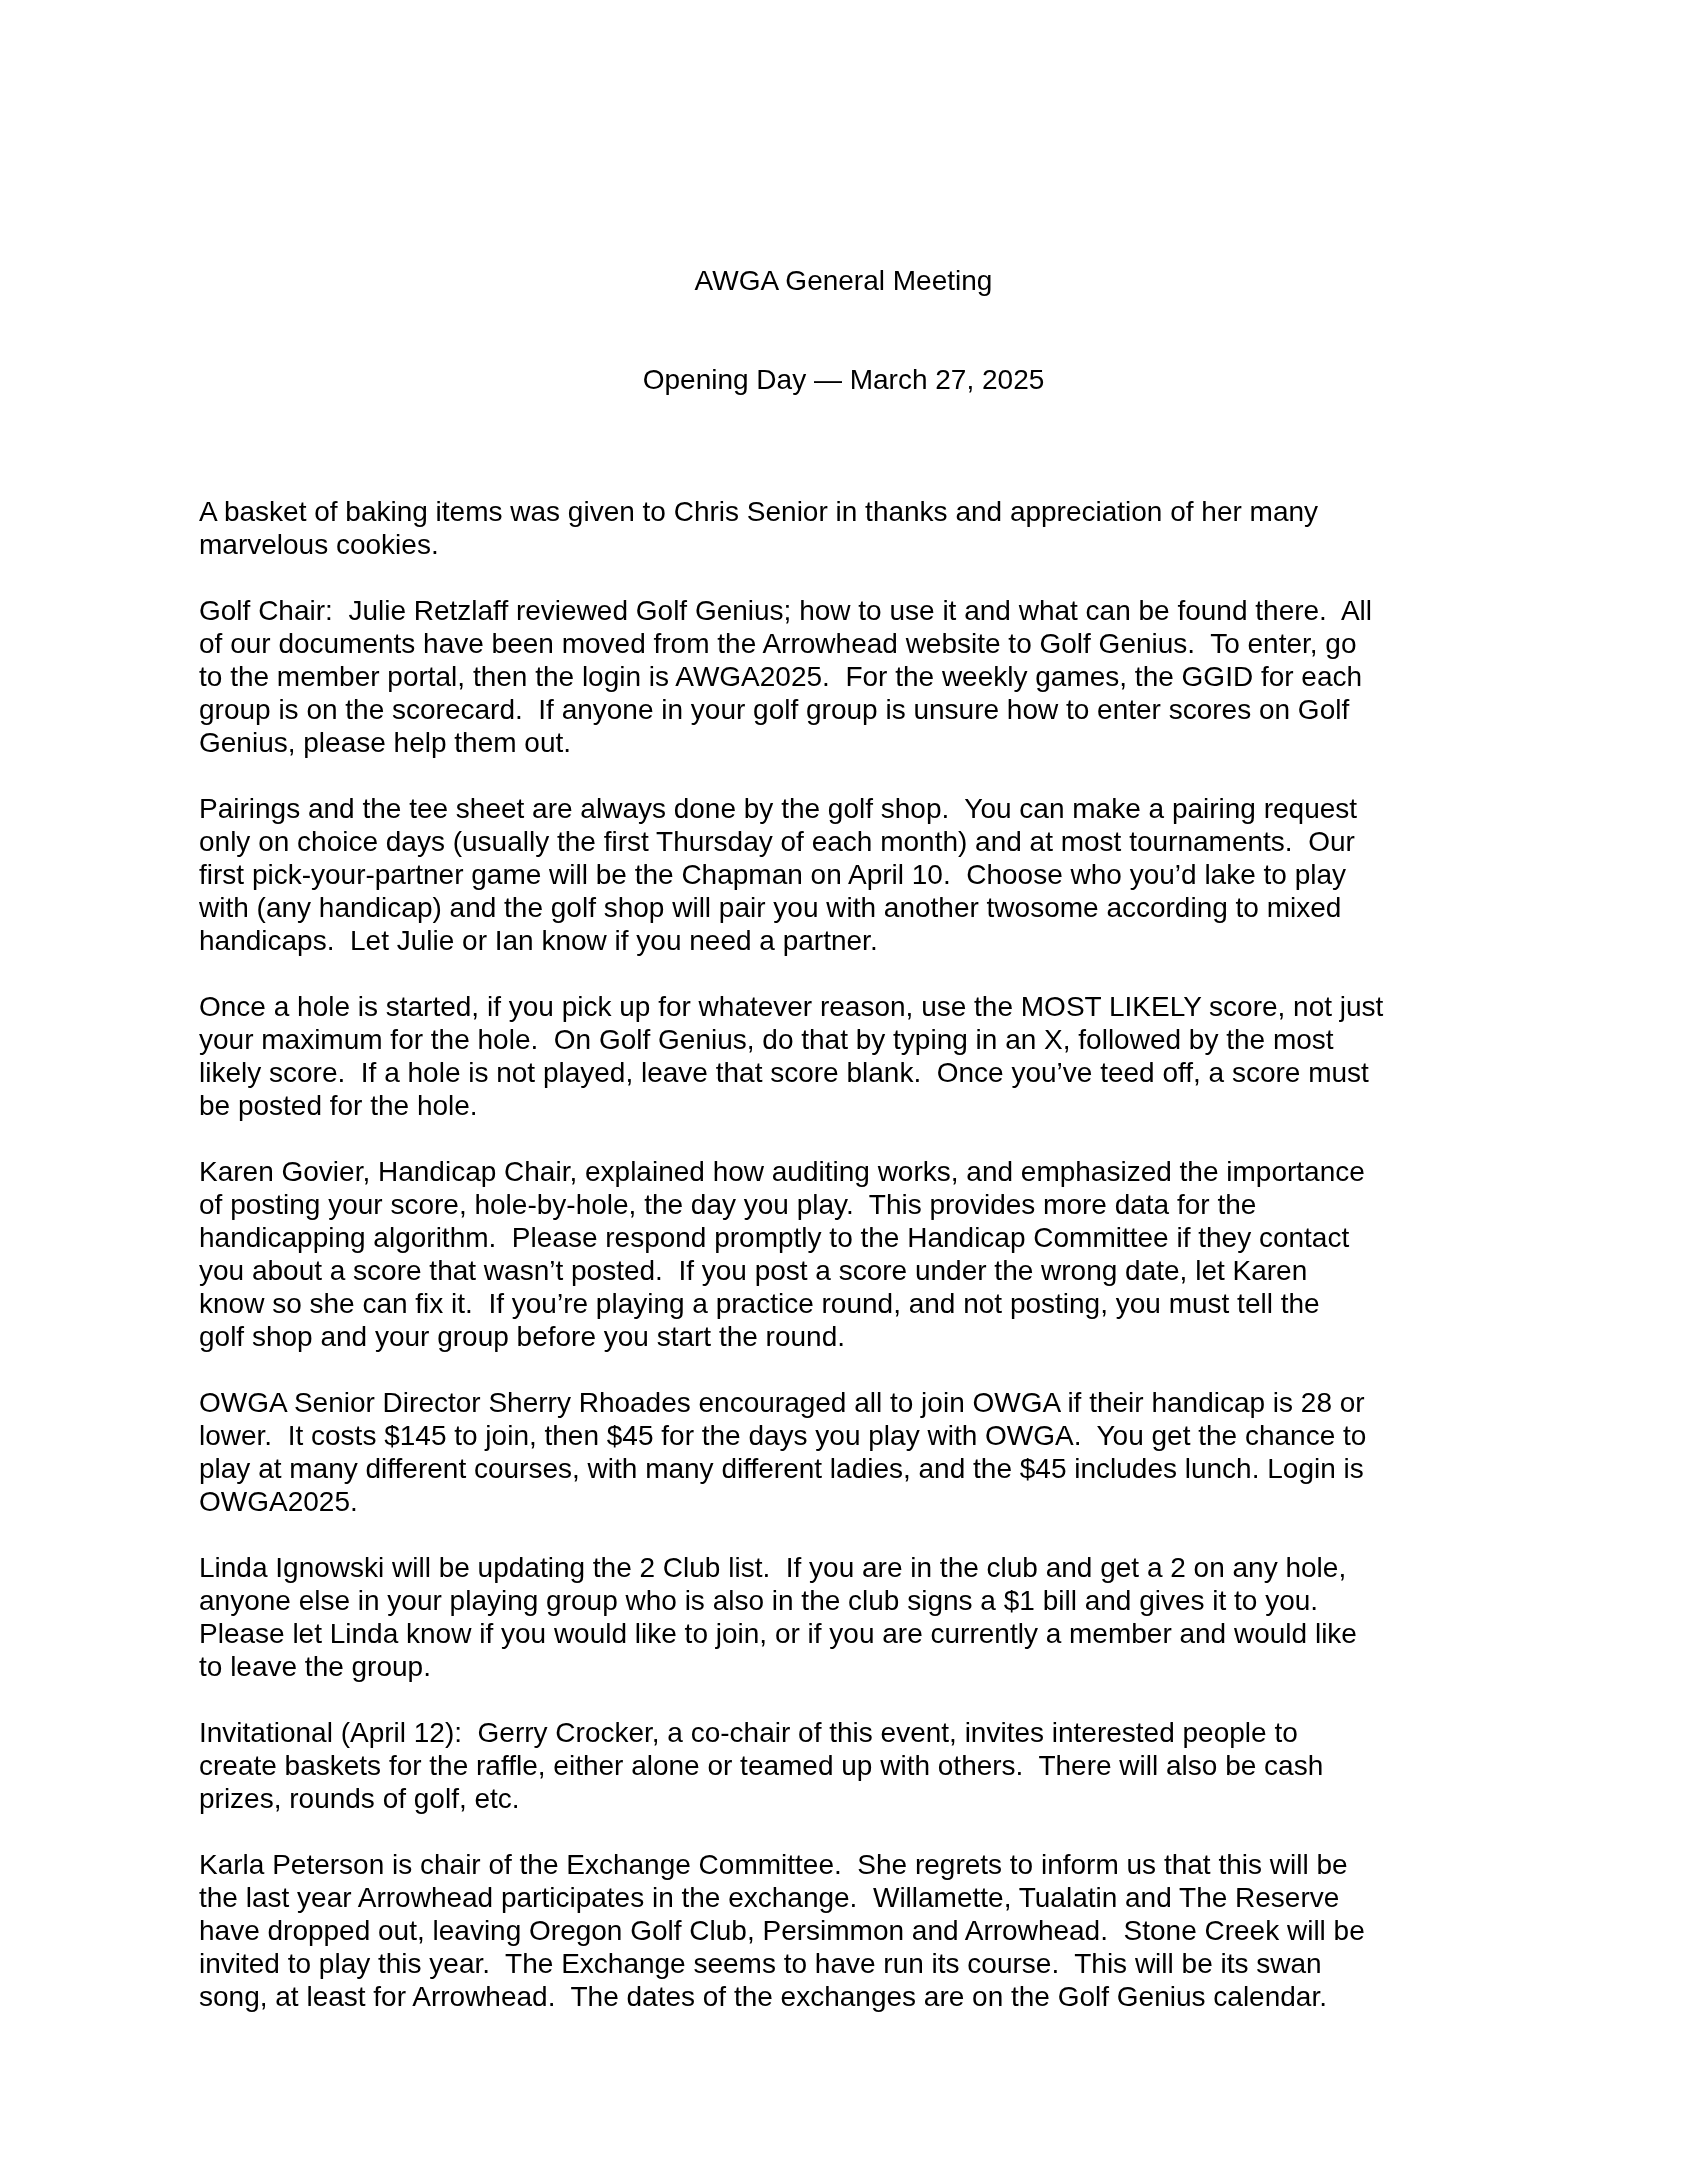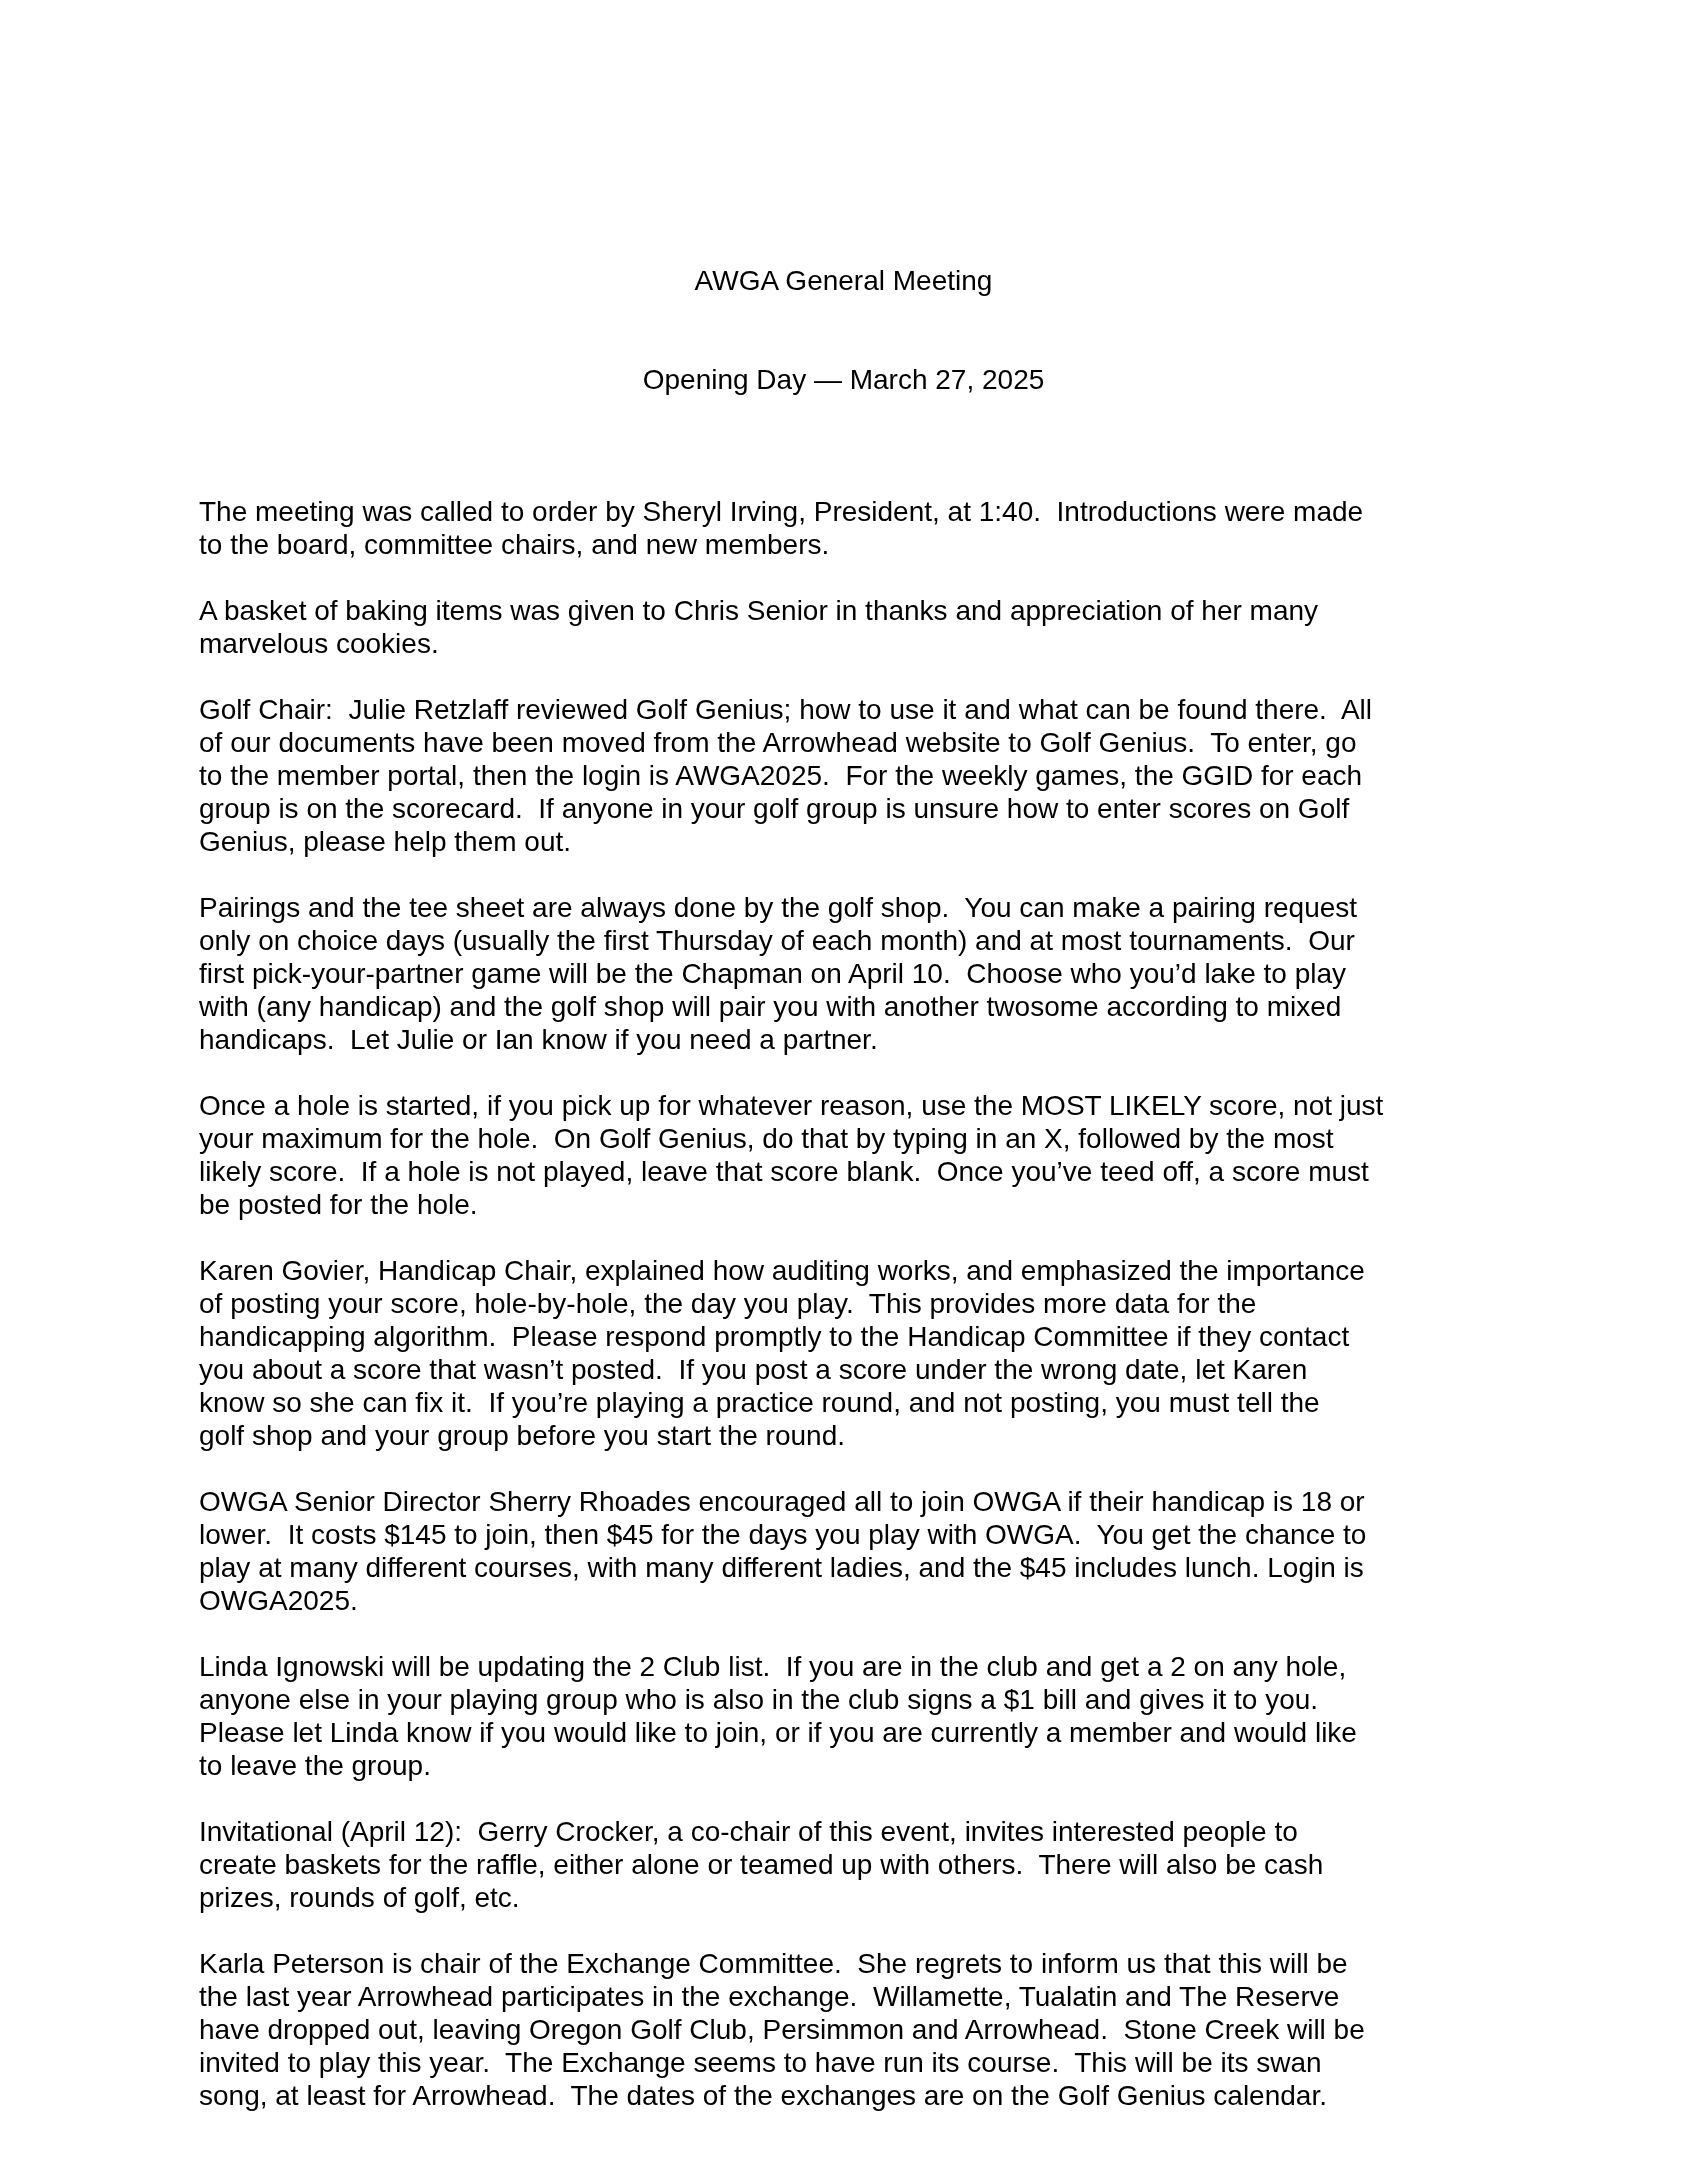--- a/index.html
+++ b/index.html
@@ -41,22 +41,20 @@
 <body>
 
 <div class="page">
   <div class="content">
 
     <div class="doc-title">
       <div>AWGA General Meeting</div>
       <div>Opening Day — March 27, 2025</div>
     </div>
 
-    <div class="para">The meeting was called to order by Sheryl Irving, President, at 1:40.  Introductions were made
-to the board, committee chairs, and new members.</div>
 
     <div class="para">A basket of baking items was given to Chris Senior in thanks and appreciation of her many
 marvelous cookies.</div>
 
     <div class="para">Golf Chair:  Julie Retzlaff reviewed Golf Genius; how to use it and what can be found there.  All
 of our documents have been moved from the Arrowhead website to Golf Genius.  To enter, go
 to the member portal, then the login is AWGA2025.  For the weekly games, the GGID for each
 group is on the scorecard.  If anyone in your golf group is unsure how to enter scores on Golf
 Genius, please help them out.</div>
 
@@ -71,21 +69,21 @@
 likely score.  If a hole is not played, leave that score blank.  Once you’ve teed off, a score must
 be posted for the hole.</div>
 
     <div class="para">Karen Govier, Handicap Chair, explained how auditing works, and emphasized the importance
 of posting your score, hole-by-hole, the day you play.  This provides more data for the
 handicapping algorithm.  Please respond promptly to the Handicap Committee if they contact
 you about a score that wasn’t posted.  If you post a score under the wrong date, let Karen
 know so she can fix it.  If you’re playing a practice round, and not posting, you must tell the
 golf shop and your group before you start the round.</div>
 
-    <div class="para">OWGA Senior Director Sherry Rhoades encouraged all to join OWGA if their handicap is 18 or
+    <div class="para">OWGA Senior Director Sherry Rhoades encouraged all to join OWGA if their handicap is 28 or
 lower.  It costs $145 to join, then $45 for the days you play with OWGA.  You get the chance to
 play at many different courses, with many different ladies, and the $45 includes lunch. Login is
 OWGA2025.</div>
 
     <div class="para">Linda Ignowski will be updating the 2 Club list.  If you are in the club and get a 2 on any hole,
 anyone else in your playing group who is also in the club signs a $1 bill and gives it to you.
 Please let Linda know if you would like to join, or if you are currently a member and would like
 to leave the group.</div>
 
     <div class="para">Invitational (April 12):  Gerry Crocker, a co-chair of this event, invites interested people to

